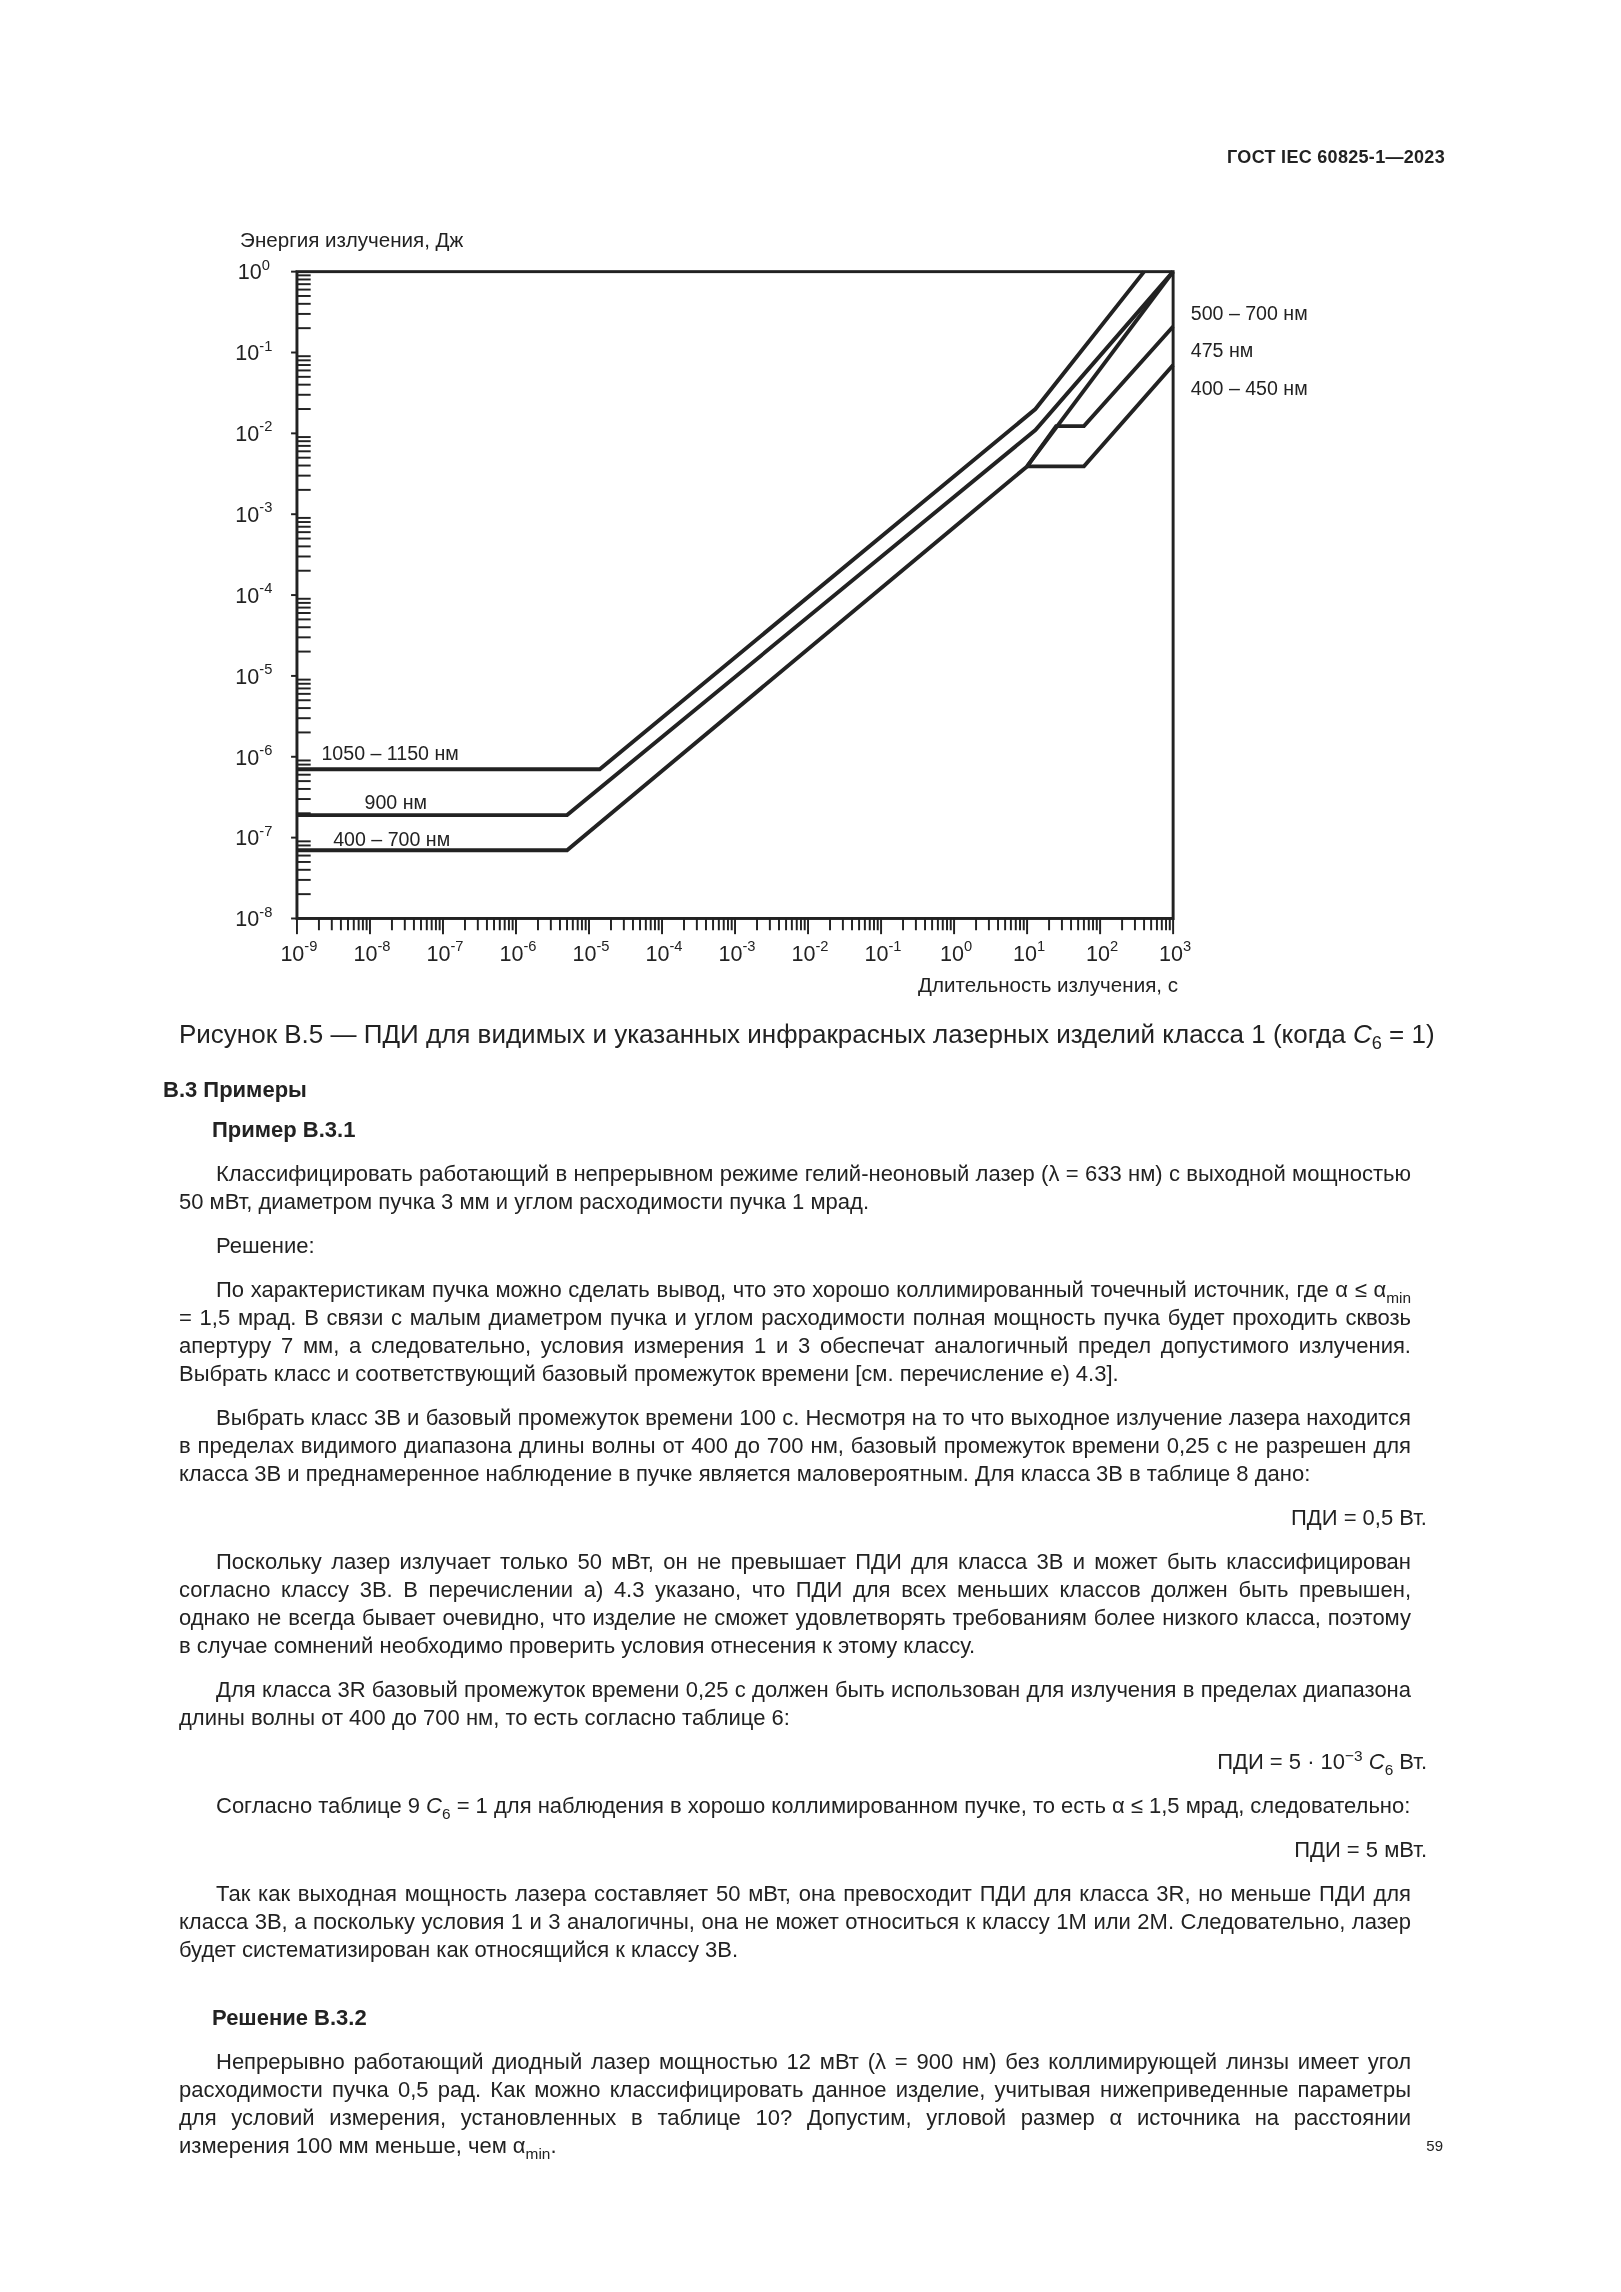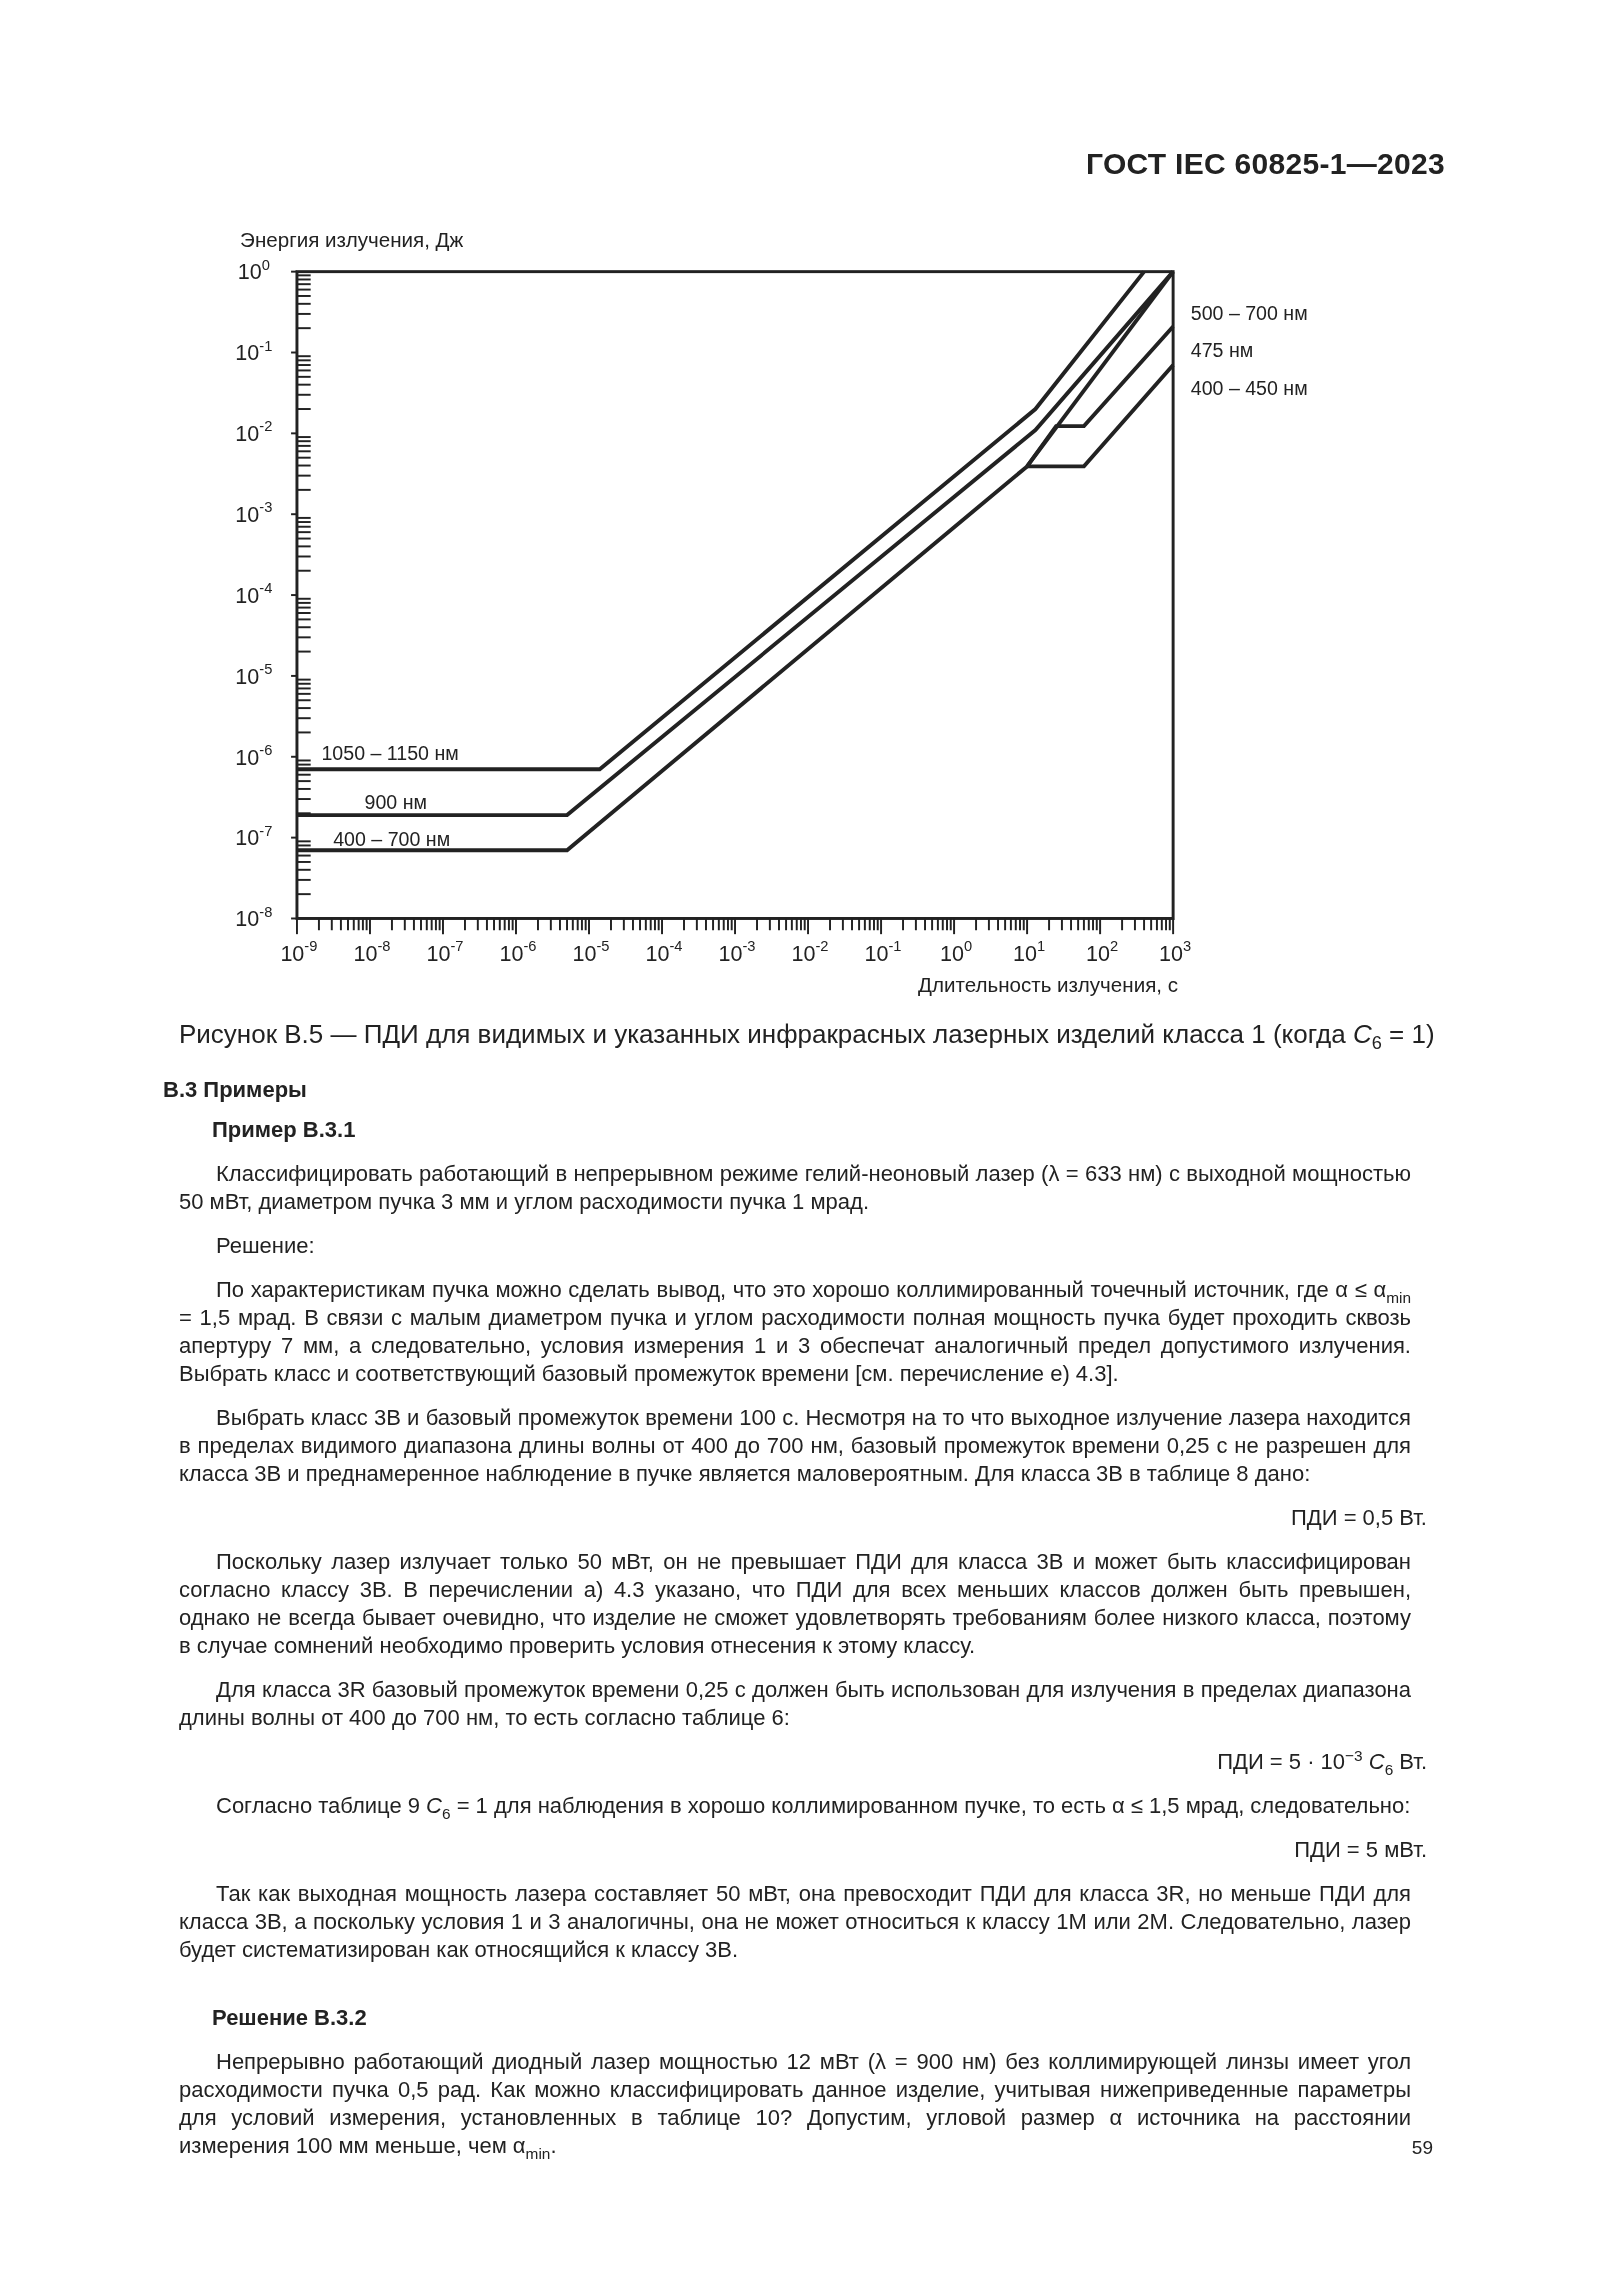--- a/index.html
+++ b/index.html
@@ -1,26 +1,26 @@
 <!DOCTYPE html>
 <html><head>
 <meta charset="utf-8">
 <style>
   html,body{margin:0;padding:0;background:#fff;}
   body{width:1621px;height:2293px;position:relative;font-family:"Liberation Sans",sans-serif;color:#222;}
-  .hdr{position:absolute;top:147px;right:176px;font-weight:bold;font-size:30px;letter-spacing:0.3px;}
+  .hdr{position:absolute;top:147px;right:176px;font-weight:bold;font-size:18px;letter-spacing:0.3px;}
   #chart{position:absolute;left:0;top:0;}
   .caption{position:absolute;left:179px;top:1019px;font-size:26px;}
   .body{position:absolute;left:163px;top:1076px;width:1264px;font-size:22px;line-height:28px;}
   .body p{margin:16px;text-align:justify;text-indent:37px;}
   .body h3{margin:0 0 9.8px 0;font-size:22px;font-weight:bold;padding-left:0;}
   .body h4{margin:12px;font-size:22px;font-weight:bold;text-indent:37px;}
   .body .center{text-align:right;text-indent:0;margin:5.9px 0 7.8px 0;}
   .body .gap{height:11.8px;}
-  .pagenum{position:absolute;right:188px;top:2137px;font-size:19px;}
+  .pagenum{position:absolute;right:178px;top:2137px;font-size:15px;}
   sub{font-size:70%;vertical-align:-5.9px;line-height:0;}
   sup{font-size:70%;line-height:0;}
   i{font-style:italic;}
 </style>
 </head>
 <body>
 
 <div class="hdr">ГОСТ IEC 60825-1—2023</div>
 
 <svg id="chart" width="1621" height="1000" viewBox="0 0 1654 1020">

